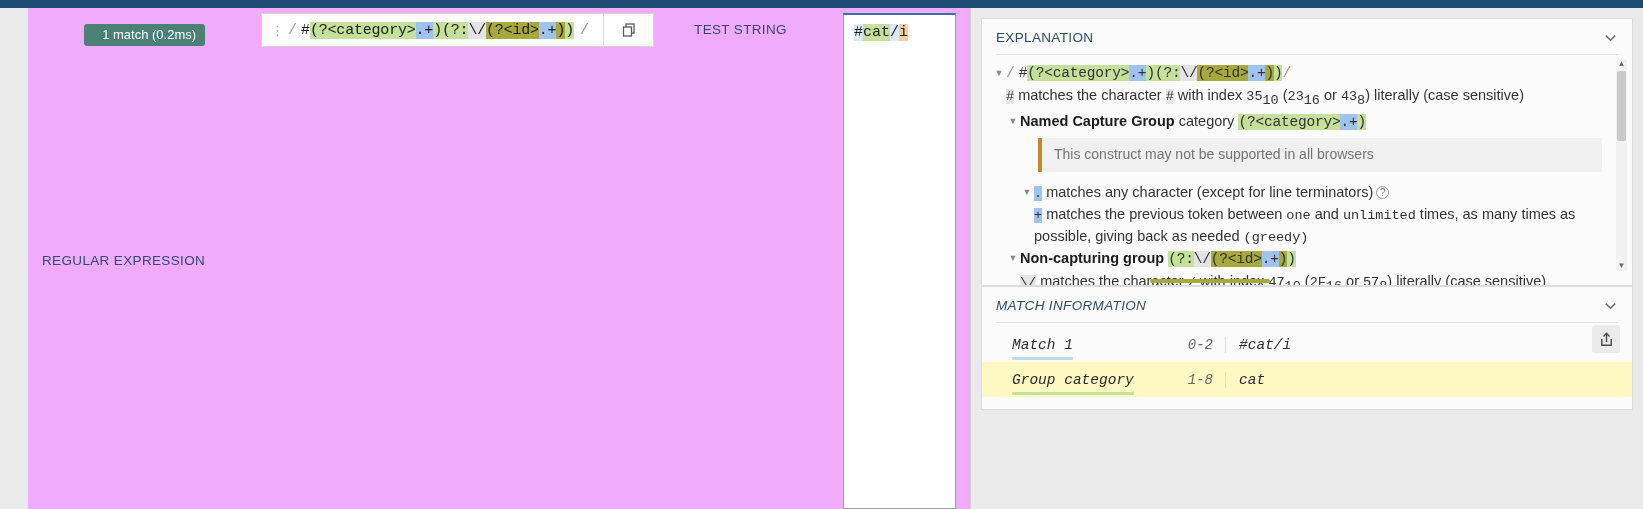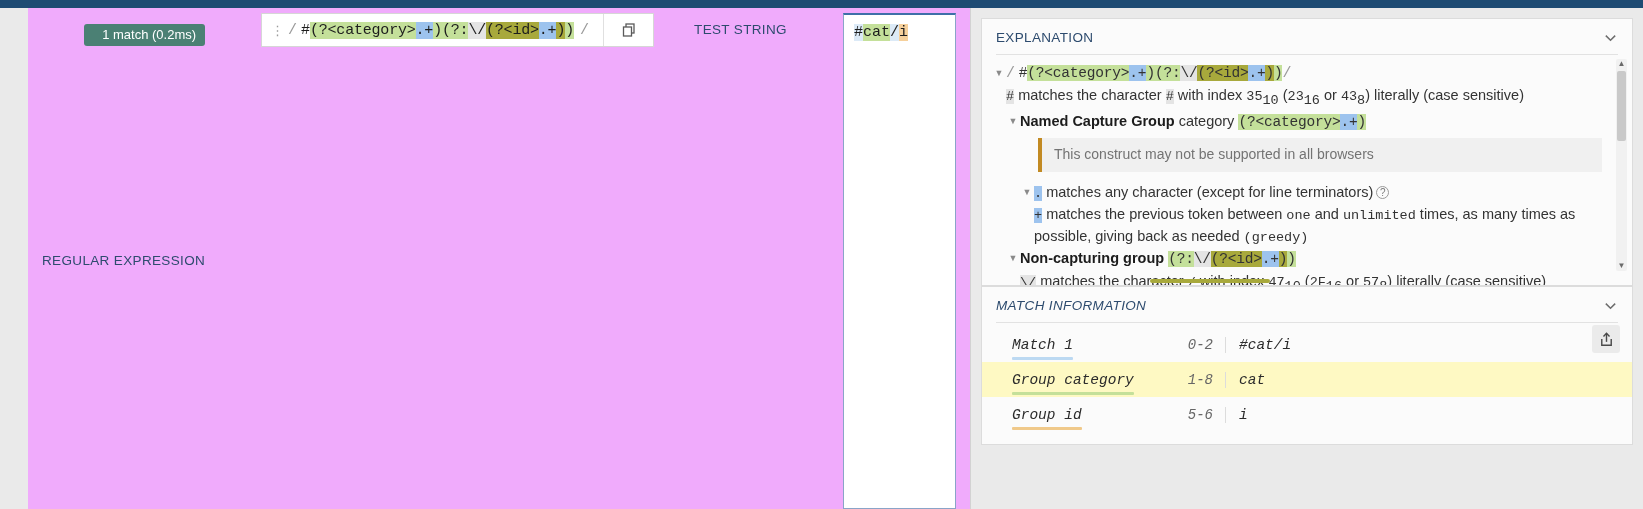--- a/index.html
+++ b/index.html
@@ -434,25 +434,20 @@
               <div class="mi-row">
                 <div class="mi-label">Match 1<div class="mi-underline" style="background: rgb(188, 217, 242); width: 60.9px;"></div></div>
                 <div class="mi-range">0-2</div>
                 <div class="mi-value">#cat/i</div>
               </div>
               <div class="mi-row alt">
                 <div class="mi-label">Group category<div class="mi-underline" style="background: rgb(196, 224, 154); width: 121.8px;"></div></div>
                 <div class="mi-range">1-8</div>
                 <div class="mi-value">cat</div>
               </div>
-              <div class="mi-row">
-                <div class="mi-label">Group id<div class="mi-underline" style="background: rgb(240, 201, 138); width: 69.6px;"></div></div>
-                <div class="mi-range">5-6</div>
-                <div class="mi-value">i</div>
-              </div>
             </div>
           <div class="export-btn">
             <svg width="17" height="17" viewBox="0 0 18 18">
               <path d="M4 8.5 L4 15 L14 15 L14 8.5" fill="none" stroke="#4a4a4a" stroke-width="1.5"></path>
               <path d="M9 2.5 L9 11.5" fill="none" stroke="#4a4a4a" stroke-width="1.5"></path>
               <path d="M5.8 5.8 L9 2.5 L12.2 5.8" fill="none" stroke="#4a4a4a" stroke-width="1.5"></path>
             </svg>
           </div>
         </div>
       </div>

